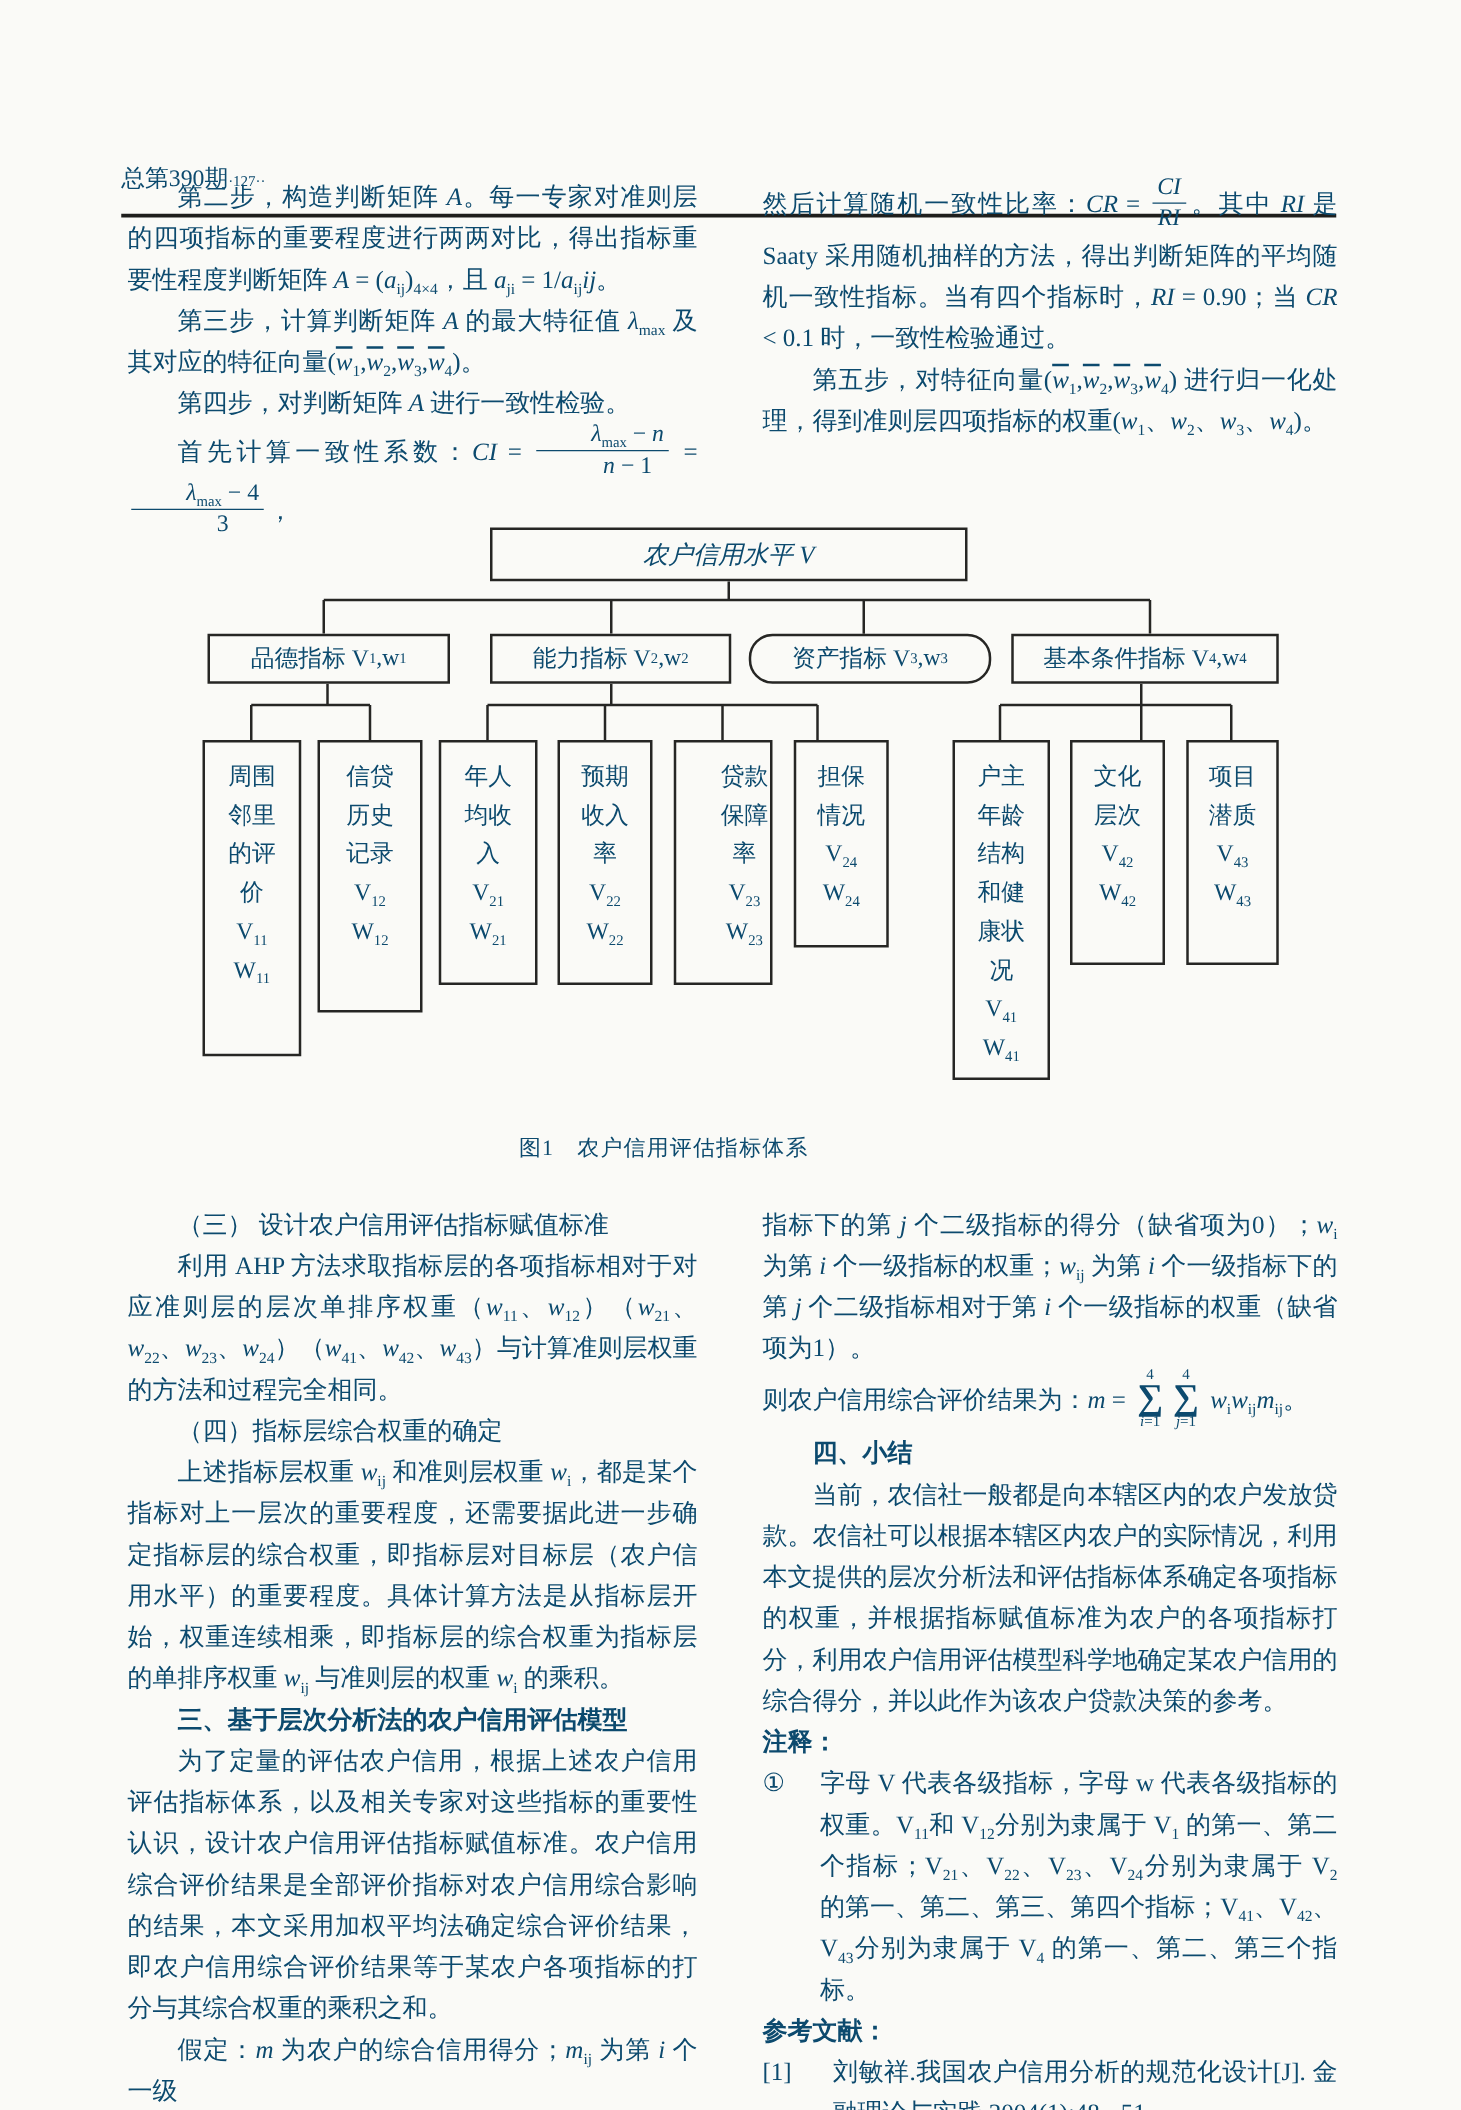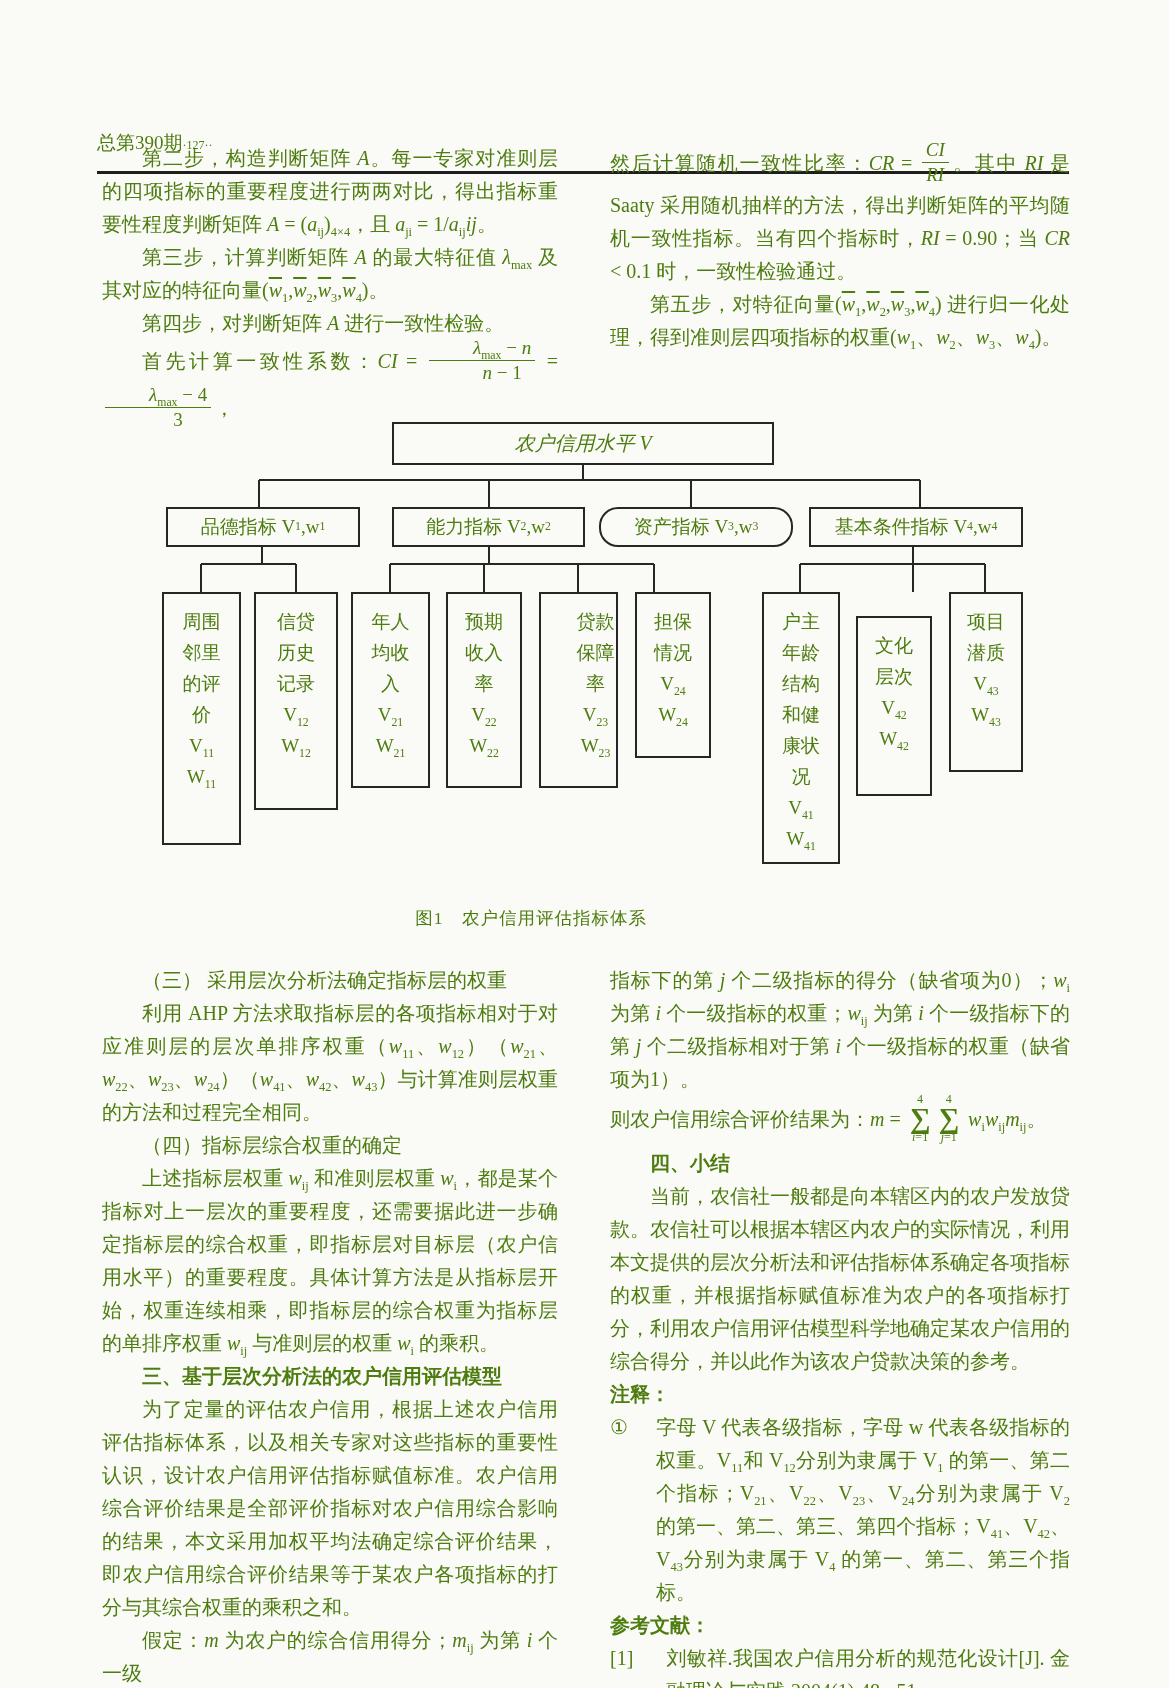--- a/index.html
+++ b/index.html
@@ -1,21 +1,21 @@
 <!DOCTYPE html>
 <html><head>
 <meta charset="utf-8">
 <style>
   html,body{margin:0;padding:0;background:#e8e8e6;}
   .page{
     position:relative;
     width:1169px;height:1688px;
     margin:0 auto;
     background:#fafaf7;
-    color:#4d7c0f;
+    color:#0c4a6e;
     font-family:"Liberation Serif","DejaVu Serif",serif;
     overflow:hidden;
   }
   
   .header{
     position:absolute;left:97px;right:100px;top:90px;
     display:flex;align-items:baseline;
     border-bottom:3px solid #1e1e1c;
     padding-bottom:13px;
     font-size:19px;line-height:26px;
@@ -126,28 +126,28 @@
     <div class="dbox" style="left:599px;top:117px;width:194px;height:40px;font-size:19px;border-radius:19px;">资产指标 V<sub>3</sub>,w<sub>3</sub></div>
     <div class="dbox" style="left:809px;top:117px;width:214px;height:40px;font-size:19px;">基本条件指标 V<sub>4</sub>,w<sub>4</sub></div>
 
     <div class="ibox" style="left:162px;top:202px;width:79px;height:253px;">周围<br>邻里<br>的评<br>价<br>V<sub>11</sub><br>W<sub>11</sub></div>
     <div class="ibox" style="left:254px;top:202px;width:84px;height:218px;">信贷<br>历史<br>记录<br>V<sub>12</sub><br>W<sub>12</sub></div>
     <div class="ibox" style="left:351px;top:202px;width:79px;height:196px;">年人<br>均收<br>入<br>V<sub>21</sub><br>W<sub>21</sub></div>
     <div class="ibox" style="left:446px;top:202px;width:76px;height:196px;">预期<br>收入<br>率<br>V<sub>22</sub><br>W<sub>22</sub></div>
     <div class="ibox" style="left:539px;top:202px;width:79px;height:196px;padding-left:34px;">贷款<br>保障<br>率<br>V<sub>23</sub><br>W<sub>23</sub></div>
     <div class="ibox" style="left:635px;top:202px;width:76px;height:166px;">担保<br>情况<br>V<sub>24</sub><br>W<sub>24</sub></div>
     <div class="ibox" style="left:762px;top:202px;width:78px;height:272px;">户主<br>年龄<br>结构<br>和健<br>康状<br>况<br>V<sub>41</sub><br>W<sub>41</sub></div>
-    <div class="ibox" style="left:856px;top:202px;width:76px;height:180px;margin-top:24px;">文化<br>层次<br>V<sub>42</sub><br>W<sub>42</sub></div>
+    <div class="ibox" style="left:856px;top:202px;width:76px;height:180px;">文化<br>层次<br>V<sub>42</sub><br>W<sub>42</sub></div>
     <div class="ibox" style="left:949px;top:202px;width:74px;height:180px;">项目<br>潜质<br>V<sub>43</sub><br>W<sub>43</sub></div>
   </div>
 
   <div class="caption">图1　农户信用评估指标体系</div>
 
   <div class="col col-bl">
-    <p class="para indent">（三） 采用层次分析法确定指标层的权重</p>
+    <p class="para indent">（三） 设计农户信用评估指标赋值标准</p>
     <p class="para indent">利用 AHP 方法求取指标层的各项指标相对于对应准则层的层次单排序权重（<i>w</i><sub>11</sub>、<i>w</i><sub>12</sub>）（<i>w</i><sub>21</sub>、<i>w</i><sub>22</sub>、<i>w</i><sub>23</sub>、<i>w</i><sub>24</sub>）（<i>w</i><sub>41</sub>、<i>w</i><sub>42</sub>、<i>w</i><sub>43</sub>）与计算准则层权重的方法和过程完全相同。</p>
     <p class="para indent">（四）指标层综合权重的确定</p>
     <p class="para indent">上述指标层权重 <i>w</i><sub>ij</sub> 和准则层权重 <i>w</i><sub>i</sub>，都是某个指标对上一层次的重要程度，还需要据此进一步确定指标层的综合权重，即指标层对目标层（农户信用水平）的重要程度。具体计算方法是从指标层开始，权重连续相乘，即指标层的综合权重为指标层的单排序权重 <i>w</i><sub>ij</sub> 与准则层的权重 <i>w</i><sub>i</sub> 的乘积。</p>
     <p class="para indent bold">三、基于层次分析法的农户信用评估模型</p>
     <p class="para indent">为了定量的评估农户信用，根据上述农户信用评估指标体系，以及相关专家对这些指标的重要性认识，设计农户信用评估指标赋值标准。农户信用综合评价结果是全部评价指标对农户信用综合影响的结果，本文采用加权平均法确定综合评价结果，即农户信用综合评价结果等于某农户各项指标的打分与其综合权重的乘积之和。</p>
     <p class="para indent">假定：<i>m</i> 为农户的综合信用得分；<i>m</i><sub>ij</sub> 为第 <i>i</i> 个一级</p>
   </div>
 
   <div class="col col-br">
     <p class="para">指标下的第 <i>j</i> 个二级指标的得分（缺省项为0）；<i>w</i><sub>i</sub> 为第 <i>i</i> 个一级指标的权重；<i>w</i><sub>ij</sub> 为第 <i>i</i> 个一级指标下的第 <i>j</i> 个二级指标相对于第 <i>i</i> 个一级指标的权重（缺省项为1）。</p>

